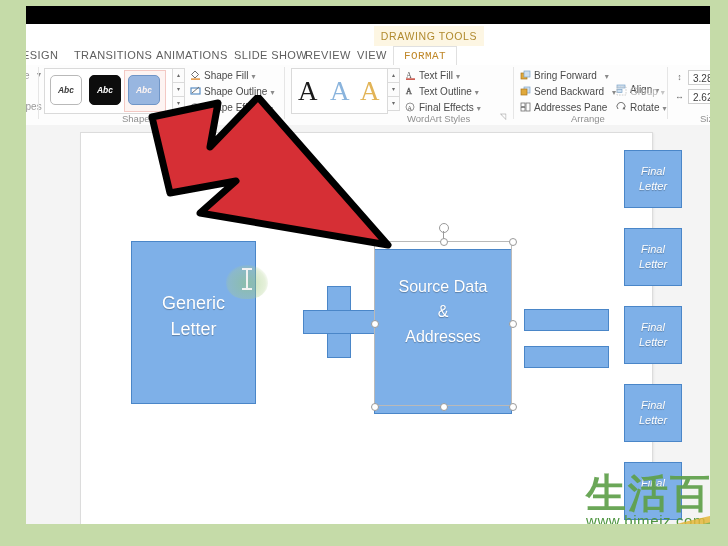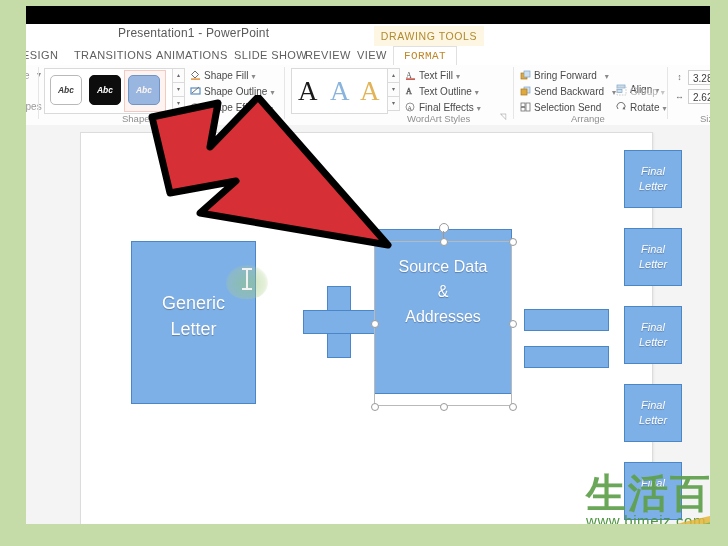--- a/index.html
+++ b/index.html
@@ -114,21 +114,20 @@
 </style>
 </head>
 <body>
 
 <div class="screen">
 
   <div class="app">
 
     <div class="titlebar"></div>
     <div class="titlerow"></div>
-    <div class="doc-title">Presentation1 - PowerPoint</div>
     <div class="ctx-tools">DRAWING TOOLS</div>
 
     <div class="tabstrip">
       <div class="tab" style="left:-4px;">ESIGN</div>
       <div class="tab" style="left:48px;">TRANSITIONS</div>
       <div class="tab" style="left:130px;">ANIMATIONS</div>
       <div class="tab" style="left:208px;">SLIDE SHOW</div>
       <div class="tab" style="left:279px;">REVIEW</div>
       <div class="tab" style="left:331px;">VIEW</div>
       <div class="tab active" style="left:367px;width:62px;text-align:center;font-family:Liberation Mono, monospace;">FORMAT</div>
@@ -235,21 +234,21 @@
             </svg>
         </span><span>Send Backward</span><span class="car" style="margin-left:8px;">▾</span>
       </div>
       <div class="cmd" style="left:494px;top:37px;">
         <span class="ic">
           <svg width="11" height="10" viewBox="0 0 11 10">
               <rect x="1" y="1" width="4" height="3.5" fill="none" stroke="#6f6f6f" stroke-width=".8"></rect>
               <rect x="1" y="5.5" width="4" height="3.5" fill="none" stroke="#6f6f6f" stroke-width=".8"></rect>
               <rect x="6" y="1" width="4" height="8" fill="none" stroke="#6f6f6f" stroke-width=".8"></rect>
             </svg>
-        </span><span>Selection Send</span>
+        </span><span>Addresses Pane</span>
       </div>
 
       <div class="cmd" style="left:590px;top:19px;">
         <span class="ic">
           <svg width="11" height="10" viewBox="0 0 11 10">
               <rect x="1" y="1" width="8" height="3" fill="#cfe0f0" stroke="#7da4c8" stroke-width=".7"></rect>
               <rect x="1" y="5.5" width="5" height="3" fill="#cfe0f0" stroke="#7da4c8" stroke-width=".7"></rect>
             </svg>
         </span><span>Align</span><span class="car">▾</span>
       </div>
@@ -295,21 +294,21 @@
           <div class="cap-t"></div>
           <div class="cap-b"></div>
         </div>
 
         <div class="plus" style="left:222px;top:153px;width:72px;height:72px;">
           <i style="left:24px;top:0;width:24px;height:72px;"></i>
           <i style="left:0;top:24px;width:72px;height:24px;"></i>
           <i style="left:25px;top:25px;width:22px;height:22px;border:none;"></i>
         </div>
 
-        <div class="shape big" style="left:293px;top:96px;width:138px;height:165px;padding-top:24px;box-sizing:border-box;font-size:16px;">
+        <div class="shape big" style="left:293px;top:116px;width:138px;height:165px;padding-top:24px;box-sizing:border-box;font-size:16px;">
           <span style="line-height:25px;">Source Data</span>
           <span style="line-height:25px;">&amp;</span>
           <span style="line-height:25px;">Addresses</span>
         </div>
         <div class="sel-frame" style="left:293px;top:108px;width:138px;height:165px;"></div>
         <div class="rot" style="left:358px;top:90px;width:9px;height:18px;">
           <div class="circ"></div>
           <div class="stem"></div>
         </div>
         <div class="sel-h" style="left:290px;top:105px;"></div>

